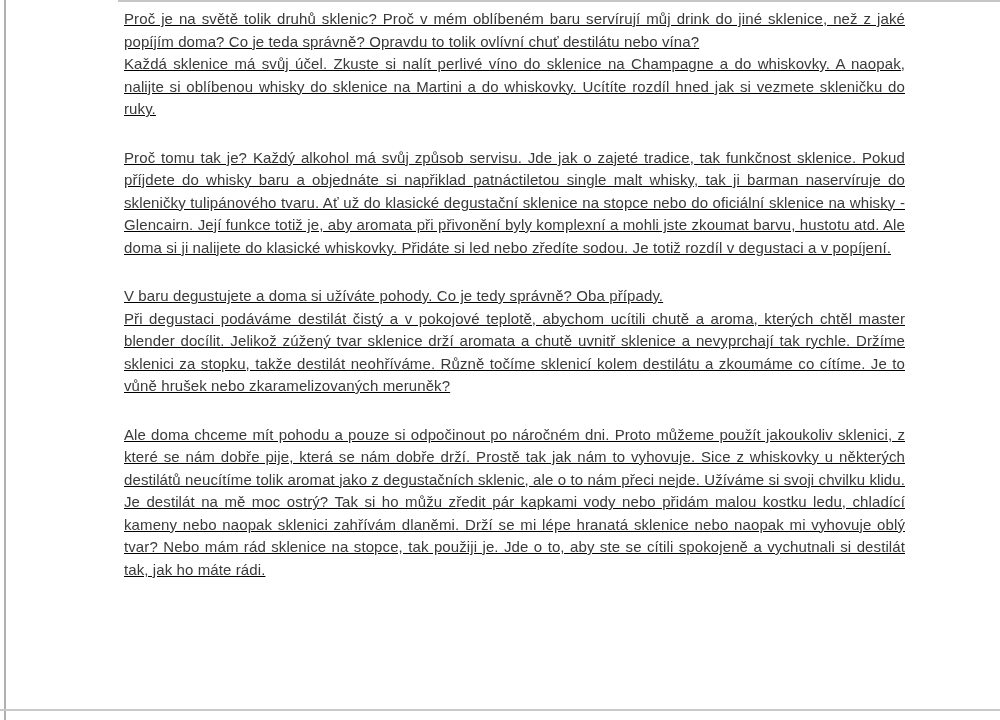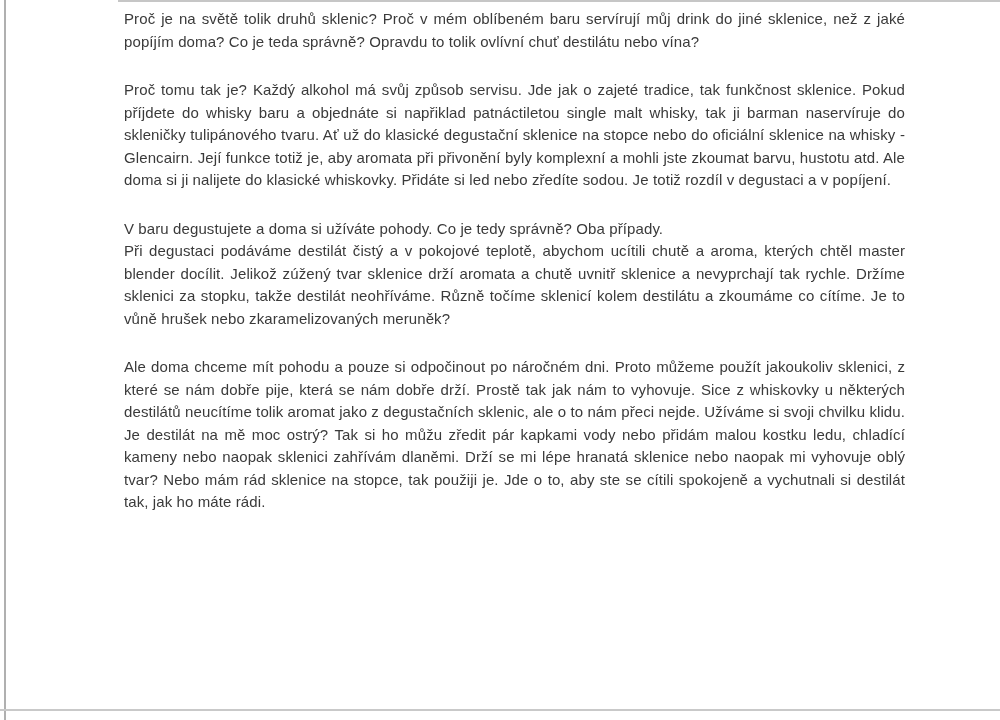--- a/index.html
+++ b/index.html
@@ -28,21 +28,21 @@
     position: absolute; left: 124px; top: 8px; width: 781px;
   }
   .doc-title {
     font-size: 26px;
     line-height: 36px;
     font-weight: 400;
     color: #4a6d9c;
     letter-spacing: 0.2px;
     margin-bottom: 26px;
   }
-  .block { margin-bottom: 26px; }
+  .block { margin-bottom: 26px; text-decoration: underline; }
   .block:last-child { margin-bottom: 13px; }
   .seg {
     font-size: 15px;
     line-height: 22.5px;
     color: #3a3a3a;
     text-align: justify;
     letter-spacing: 0.1px;
   }
 </style>
 </head>
@@ -50,20 +50,21 @@
 
 <div class="page">
   <div class="edge-left"></div>
   <div class="edge-top"></div>
   <div class="edge-bottom"></div>
 
   <div class="content">
 
     <div class="block">
       <div class="seg">Proč je na světě tolik druhů sklenic? Proč v mém oblíbeném baru servírují můj drink do jiné sklenice, než z jaké popíjím doma? Co je teda správně? Opravdu to tolik ovlívní chuť destilátu nebo vína?</div>
+      <div class="seg">Každá sklenice má svůj účel. Zkuste si nalít perlivé víno do sklenice na Champagne a do whiskovky. A naopak, nalijte si oblíbenou whisky do sklenice na Martini a do whiskovky. Ucítíte rozdíl hned jak si vezmete skleničku do ruky.</div>
     </div>
 
     <div class="block">
       <div class="seg">Proč tomu tak je? Každý alkohol má svůj způsob servisu. Jde jak o zajeté tradice, tak funkčnost sklenice. Pokud příjdete do whisky baru a objednáte si napřiklad patnáctiletou single malt whisky, tak ji barman naservíruje do skleničky tulipánového tvaru. Ať už do klasické degustační sklenice na stopce nebo do oficiální sklenice na whisky  - Glencairn. Její funkce totiž je, aby aromata při přivonění byly komplexní a mohli jste zkoumat barvu, hustotu atd. Ale doma si ji nalijete do klasické whiskovky. Přidáte si led nebo zředíte sodou. Je totiž rozdíl v degustaci a v popíjení.</div>
     </div>
 
     <div class="block">
       <div class="seg">V baru degustujete a doma si užíváte pohody. Co je tedy správně? Oba případy.</div>
       <div class="seg">Při degustaci podáváme destilát čistý a v pokojové teplotě, abychom ucítili chutě a aroma, kterých chtěl master blender docílit. Jelikož zúžený tvar sklenice drží aromata a chutě uvnitř sklenice a nevyprchají tak rychle. Držíme sklenici za stopku, takže destilát neohříváme. Různě točíme sklenicí kolem destilátu a zkoumáme co cítíme. Je to vůně hrušek nebo zkaramelizovaných meruněk?</div>
     </div>

